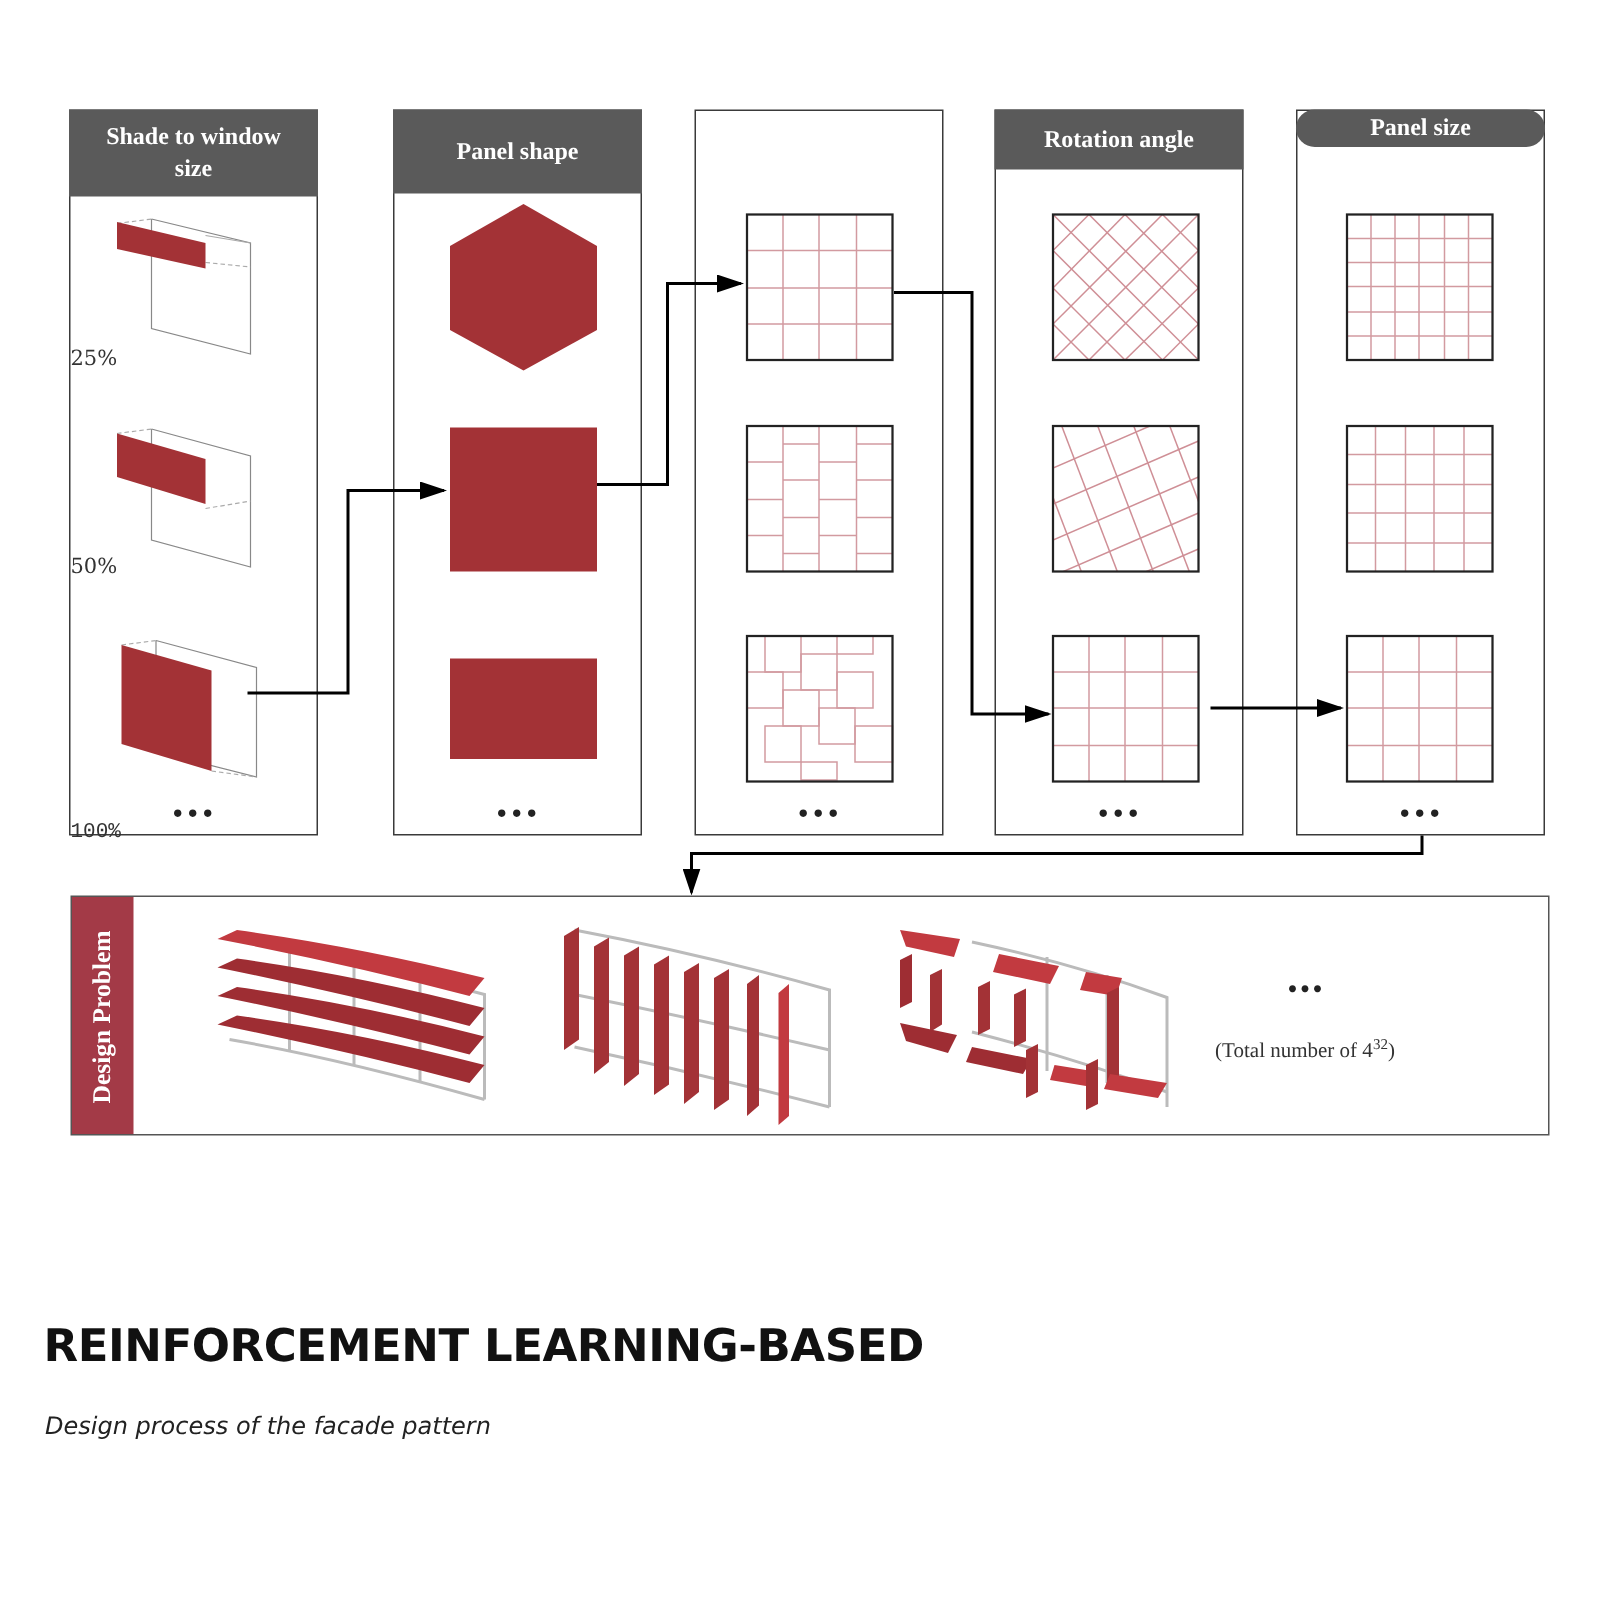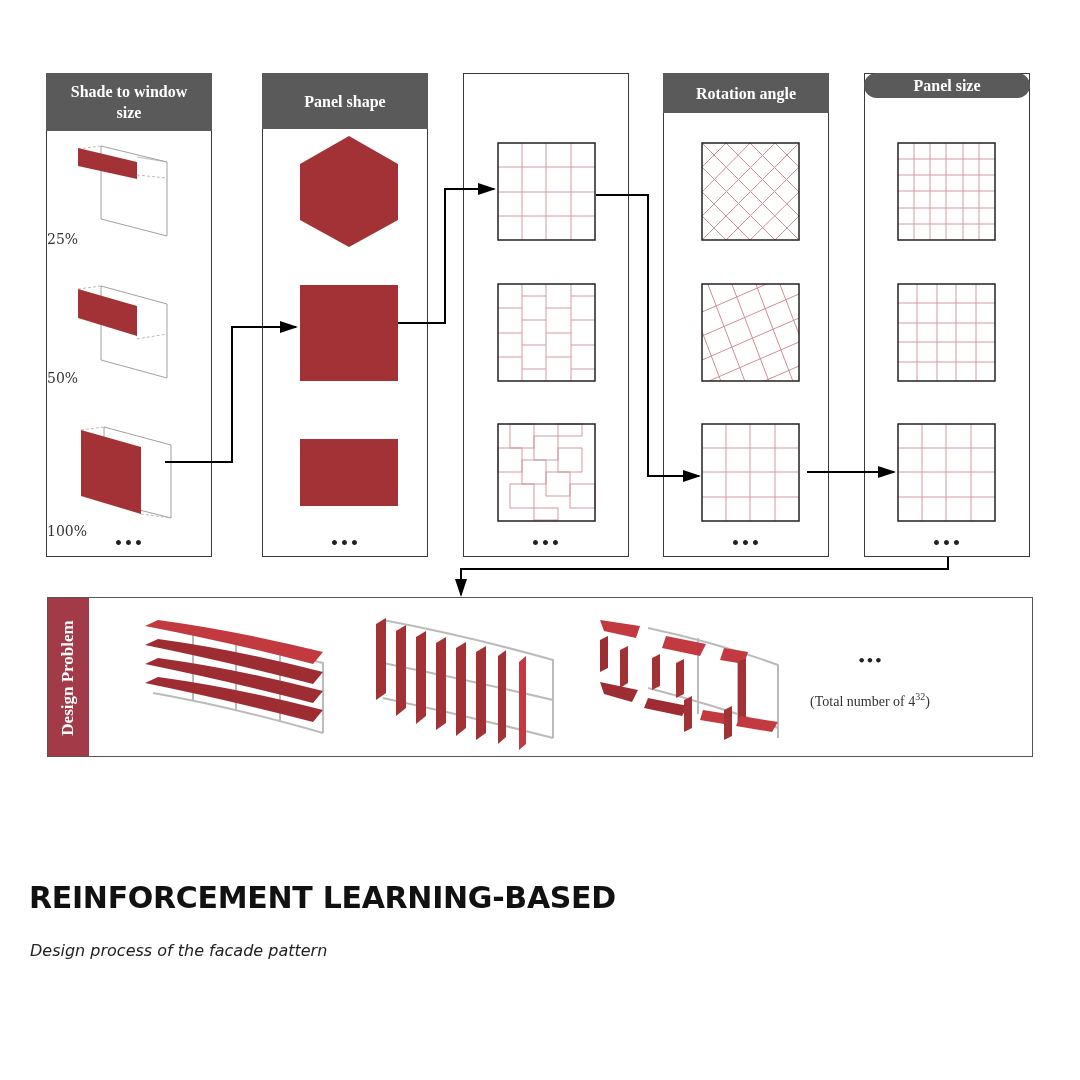--- a/index.html
+++ b/index.html
@@ -47,21 +47,21 @@
 
     <g>
       <polyline points="57,353 57,427 124,444 124,371 57,353" fill="none" stroke="#888" stroke-width="0.8"></polyline>
       <line x1="34" y1="356" x2="57" y2="353" stroke="#aaa" stroke-width="0.8" stroke-dasharray="3,2"></line>
       <line x1="94" y1="440" x2="124" y2="444" stroke="#aaa" stroke-width="0.8" stroke-dasharray="3,2"></line>
       <polygon points="34,356 94,373 94,440 34,422" fill="#a33236"></polygon>
     </g>
   </svg>
   <div class="pct" style="top:157px;">25%</div>
   <div class="pct" style="top:296px;">50%</div>
-  <div class="pct" style="top:449px;">100%</div>
+  <div class="pct" style="top:473px;font-family:Liberation Mono, monospace;">100%</div>
   <div class="dots" style="top:461px;">•••</div>
 </div>
 
 <div class="col" style="left:262px;">
   <div class="col-head" style="height:56px;">
     <span>Panel shape</span>
   </div>
   <svg class="abs" width="166" height="484">
     <polygon points="86,62 135,90 135,146 86,173 37,146 37,90" fill="#a33236"></polygon>
     <rect x="37" y="211" width="98" height="96" fill="#a33236"></rect>

